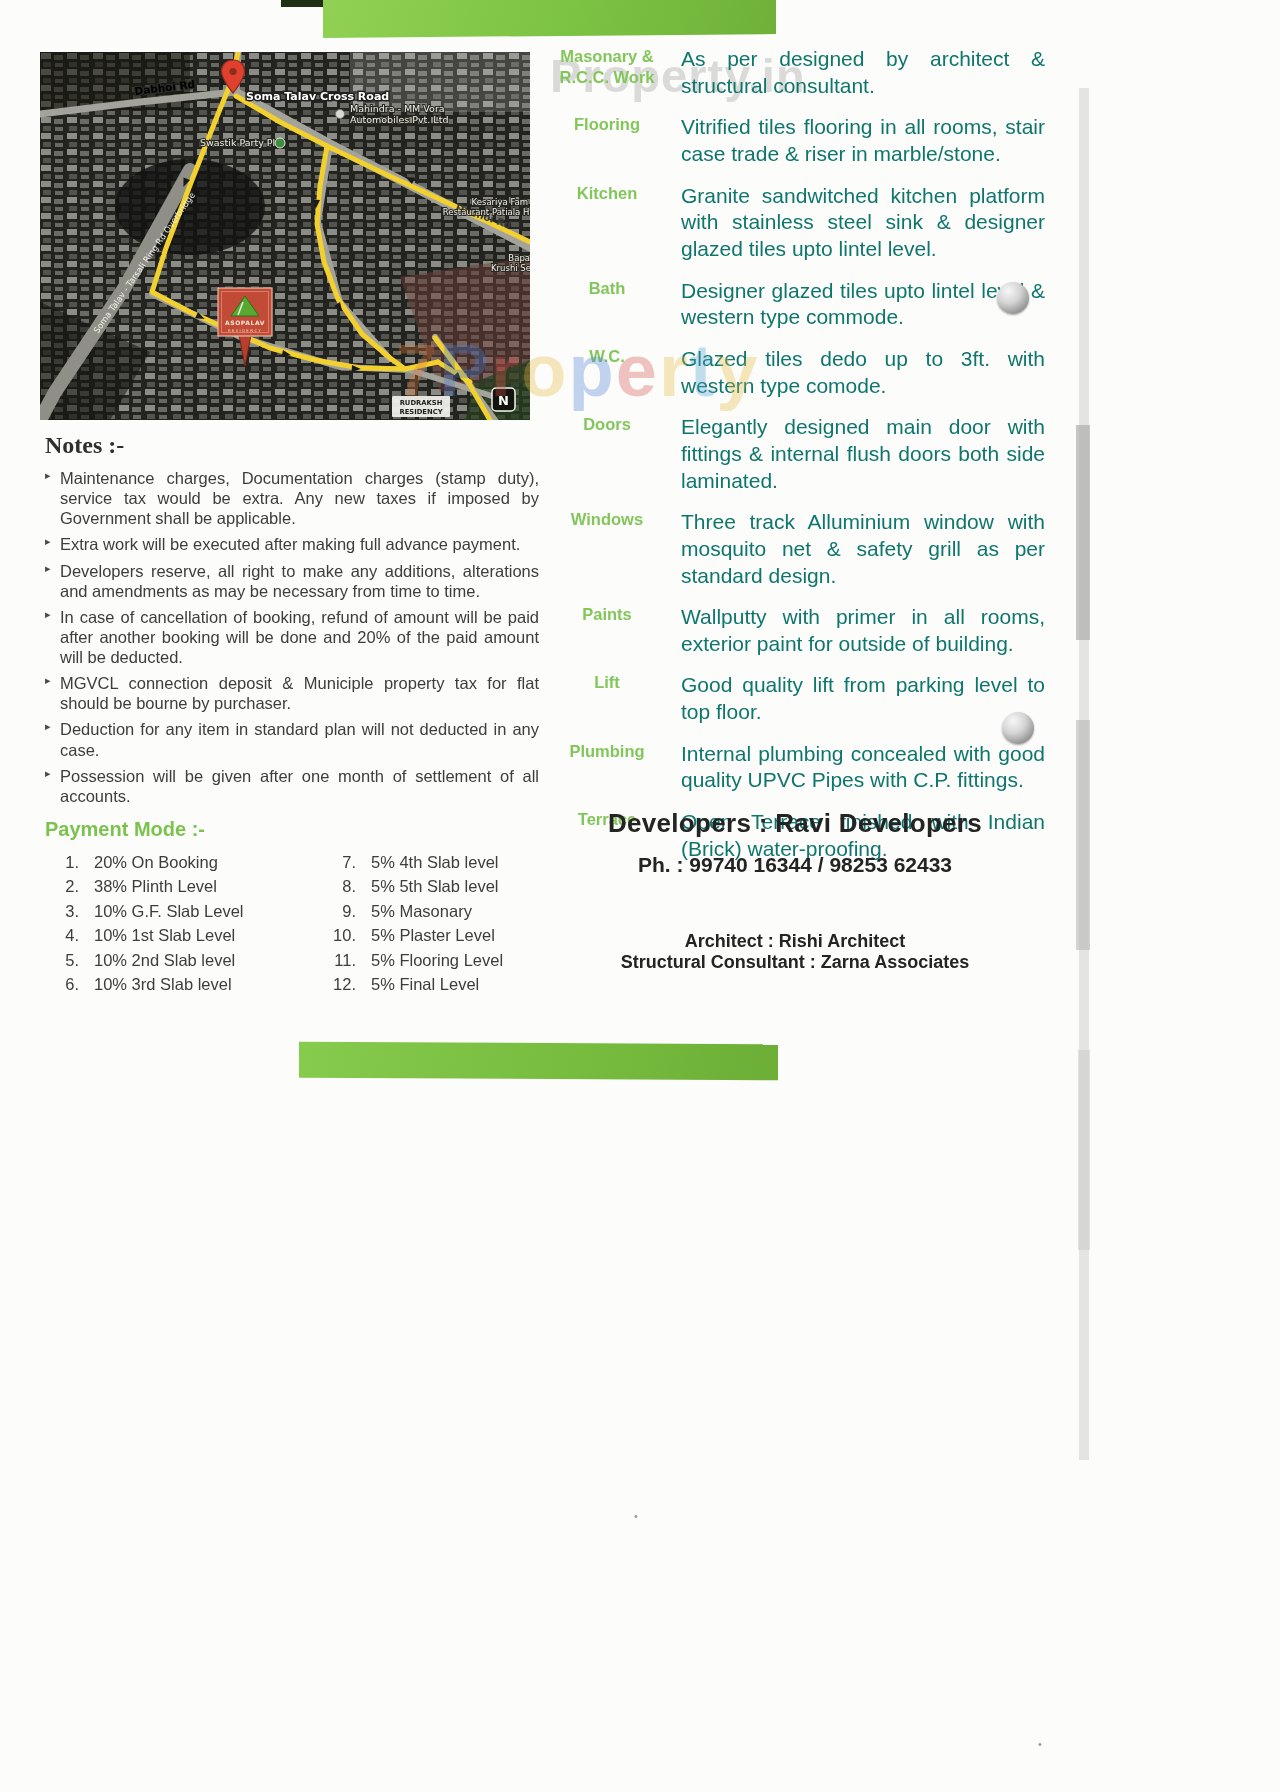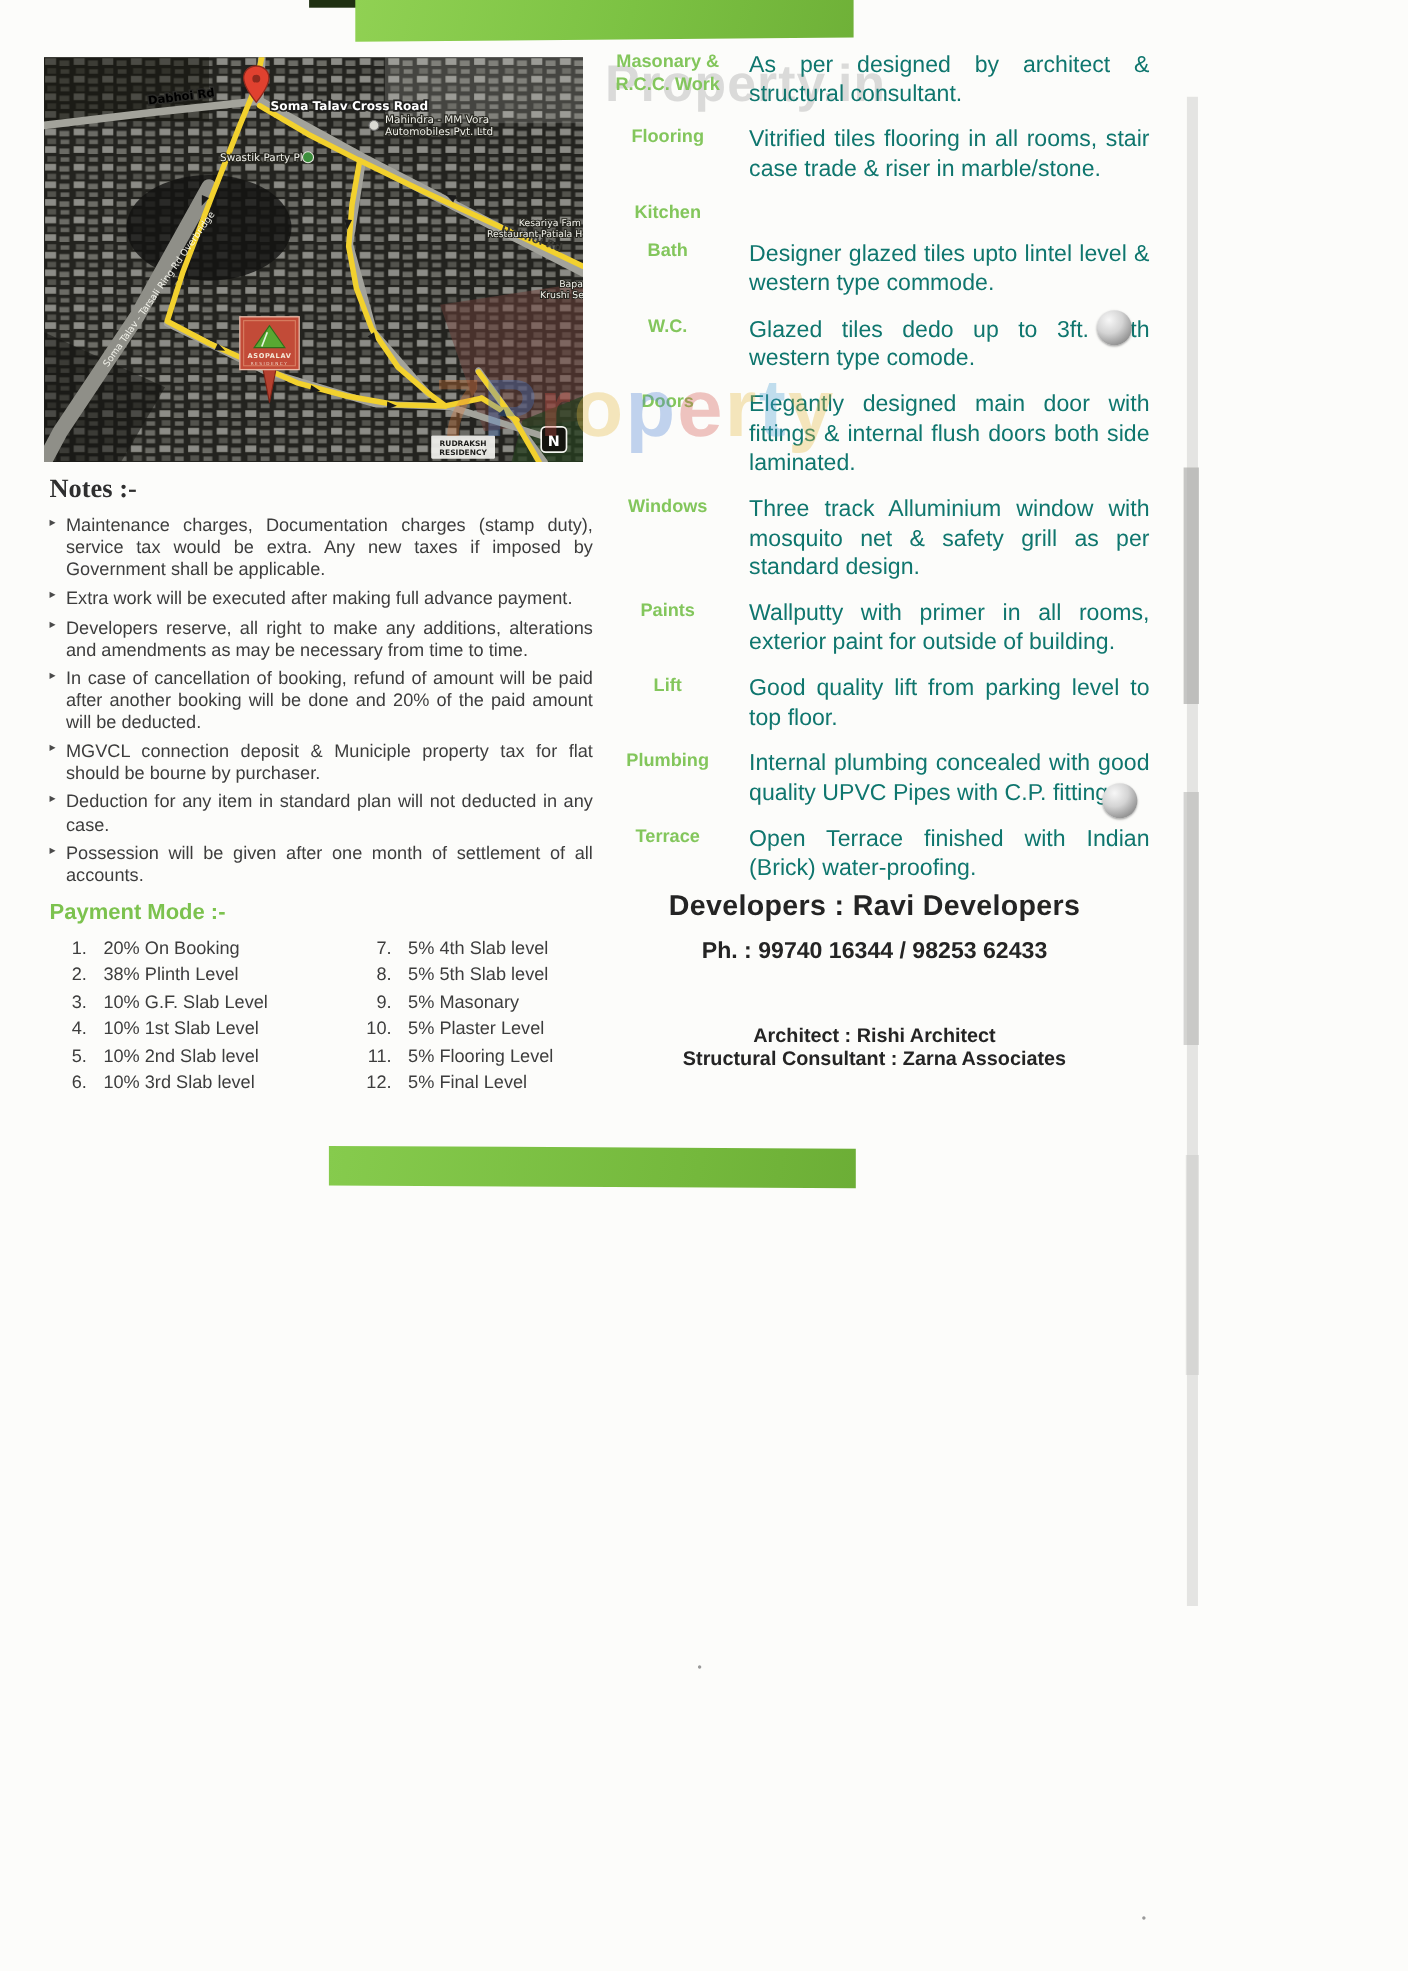--- a/index.html
+++ b/index.html
@@ -192,20 +192,21 @@
     <div class="spec-row">
         <div class="spec-label">Masonary &amp; R.C.C. Work</div>
         <div class="spec-text">As per designed by architect &amp; structural consultant.</div>
       </div>
     <div class="spec-row">
         <div class="spec-label">Flooring</div>
         <div class="spec-text">Vitrified tiles flooring in all rooms, stair case trade &amp; riser in marble/stone.</div>
       </div>
     <div class="spec-row">
         <div class="spec-label">Kitchen</div>
+        <div class="spec-text">Granite sandwitched kitchen platform with stainless steel sink &amp; designer glazed tiles upto lintel level.</div>
       </div>
     <div class="spec-row">
         <div class="spec-label">Bath</div>
         <div class="spec-text">Designer glazed tiles upto lintel level &amp; western type commode.</div>
       </div>
     <div class="spec-row">
         <div class="spec-label">W.C.</div>
         <div class="spec-text">Glazed tiles dedo up to 3ft. with western type comode.</div>
       </div>
     <div class="spec-row">

